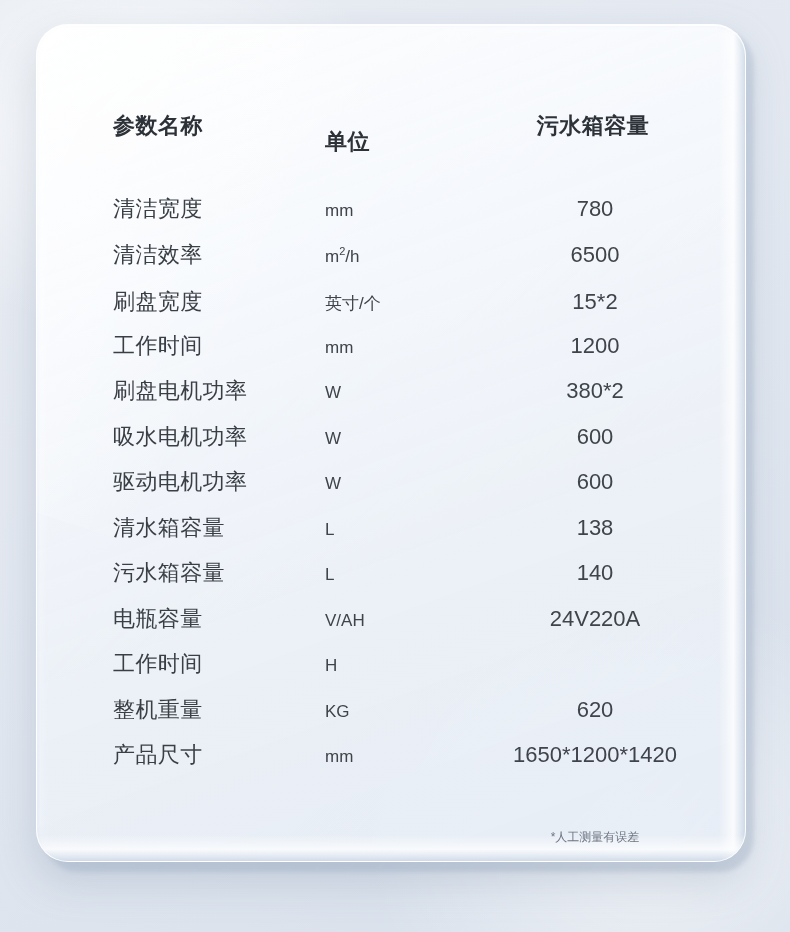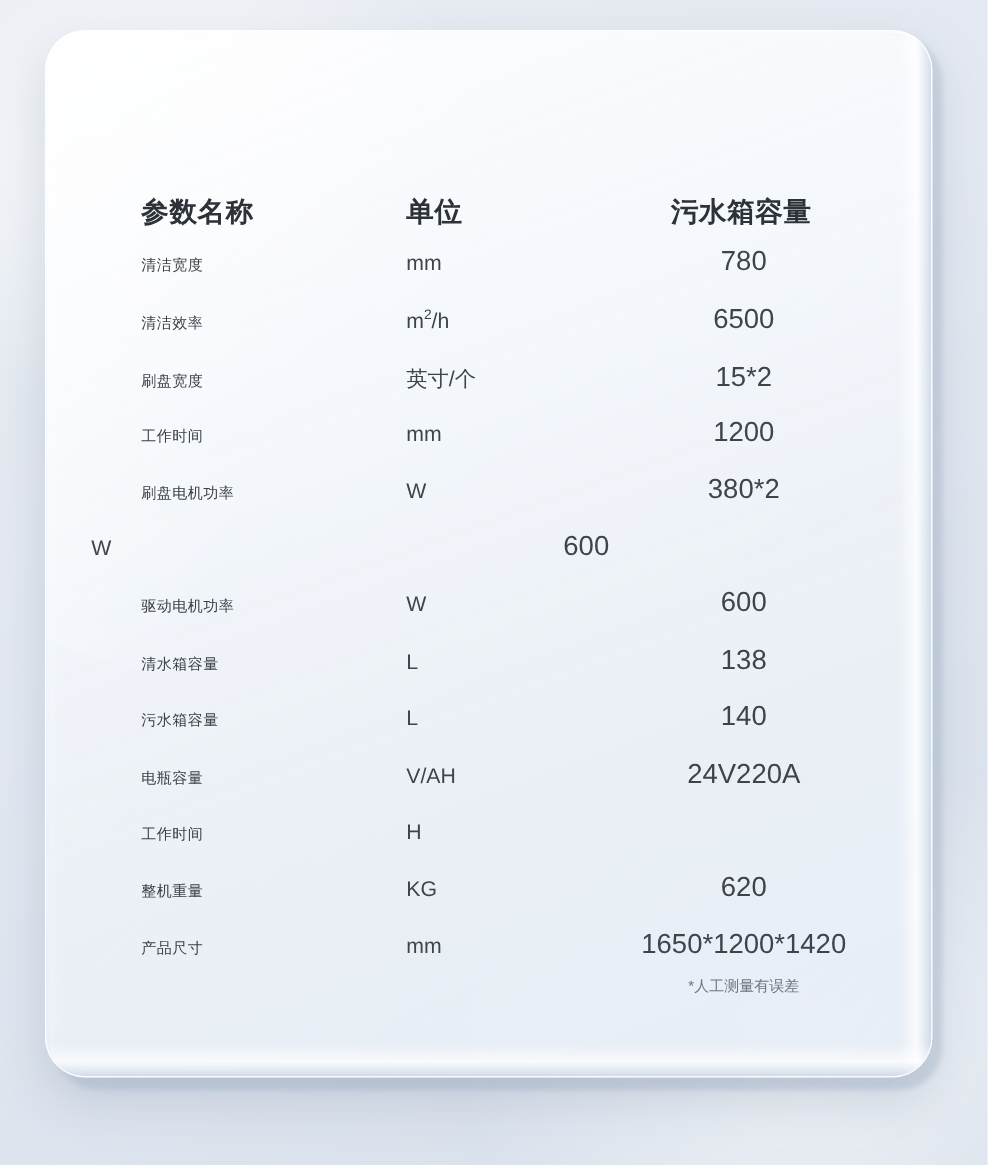--- a/index.html
+++ b/index.html
@@ -101,21 +101,21 @@
     padding: 86px 36px 0 36px;
     box-sizing: border-box;
   }
   .row {
     display: flex;
     align-items: baseline;
     height: 45.5px;
   }
   .header-row {
     height: 74px;
-    align-items: flex-end;
+    align-items: flex-start;
   }
   .col-name {
     width: 252px;
     flex: 0 0 252px;
     padding-left: 40px;
     box-sizing: border-box;
   }
   .col-unit {
     width: 178px;
     flex: 0 0 178px;
@@ -133,21 +133,21 @@
   .header-row .col-spec {
     font-size: 22px;
     font-weight: bold;
     color: #2d3138;
     letter-spacing: 0.5px;
   }
   .header-row .col-unit { text-align: left; }
   .header-row .col-spec { text-align: center; padding-right: 26px; }
 
   .cell-name {
-    font-size: 12px;
+    font-size: 22px;
     color: #3a3f46;
     letter-spacing: 0.4px;
     font-family: Liberation Mono, monospace;
   }
   .cell-unit {
     font-size: 17px;
     color: #3f444b;
   }
   .cell-spec {
     font-size: 22px;
@@ -161,20 +161,21 @@
   .footnote {
     text-align: center;
     font-size: 12px;
     color: #6d7480;
     padding-right: 6px;
     margin-top: 4px;
   }
   .footnote-row {
     display: flex;
     height: 26px;
+    margin-top: 48px;
   }
   .footnote-spacer {
     width: 430px;
     flex: 0 0 430px;
   }
   .footnote-cell {
     flex: 1 1 auto;
     text-align: center;
     padding-right: 22px;
   }
@@ -224,20 +225,21 @@
       <div class="col-spec cell-spec">1200</div>
     </div>
 
     <div class="row">
       <div class="col-name cell-name">刷盘电机功率</div>
       <div class="col-unit cell-unit">W</div>
       <div class="col-spec cell-spec">380*2</div>
     </div>
 
     <div class="row">
+      <div class="col-name cell-name">吸水电机功率</div>
       <div class="col-unit cell-unit">W</div>
       <div class="col-spec cell-spec">600</div>
     </div>
 
     <div class="row">
       <div class="col-name cell-name">驱动电机功率</div>
       <div class="col-unit cell-unit">W</div>
       <div class="col-spec cell-spec">600</div>
     </div>
 

